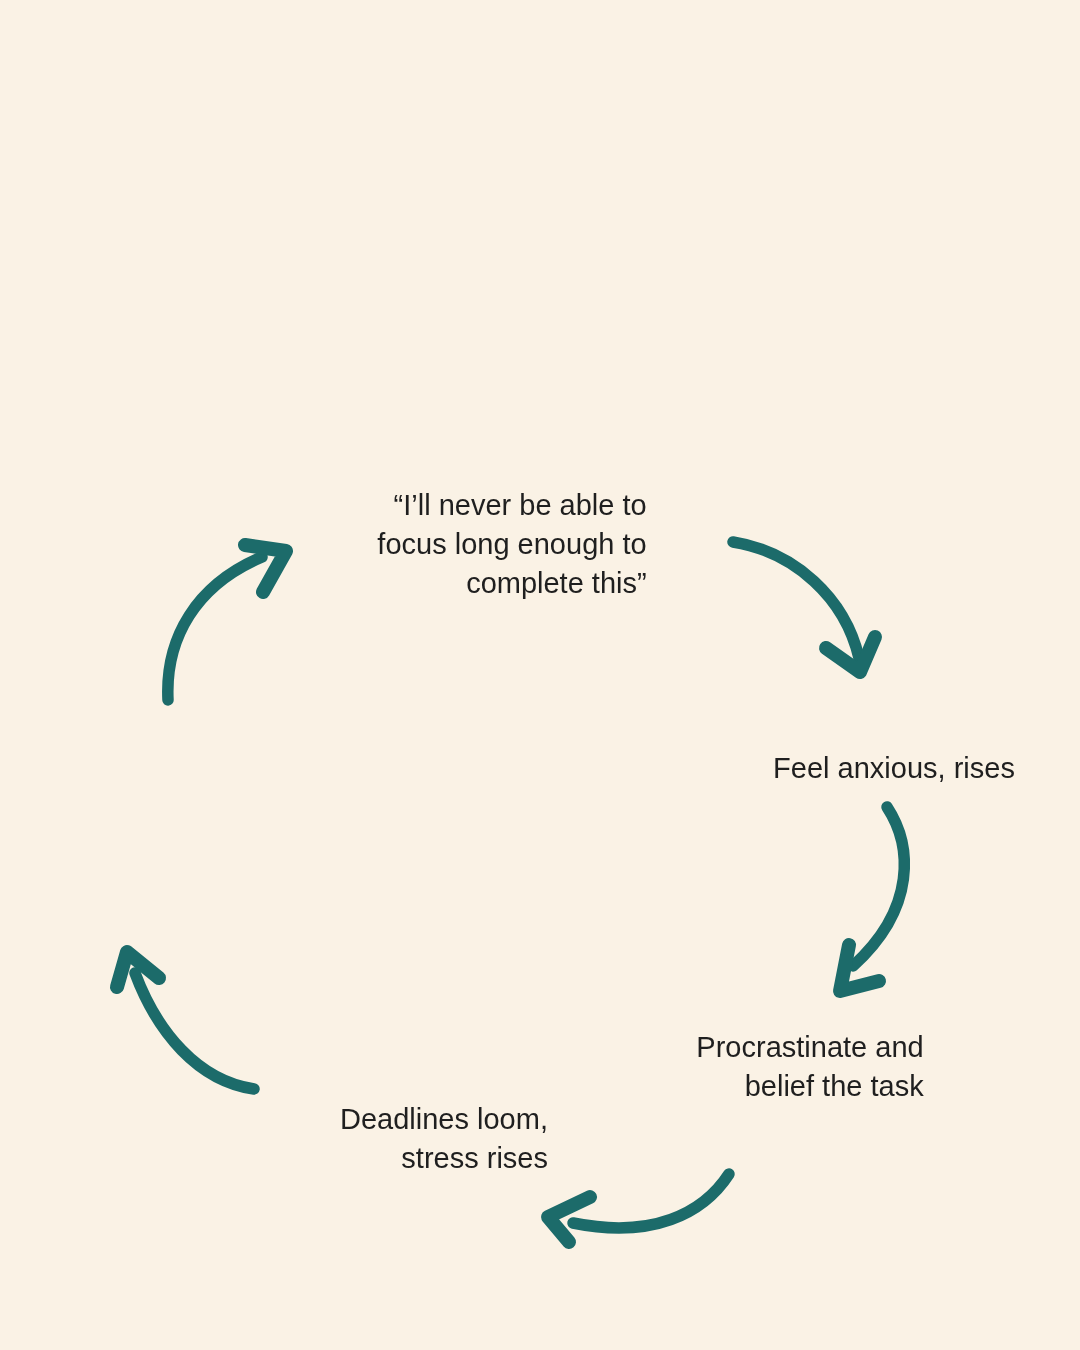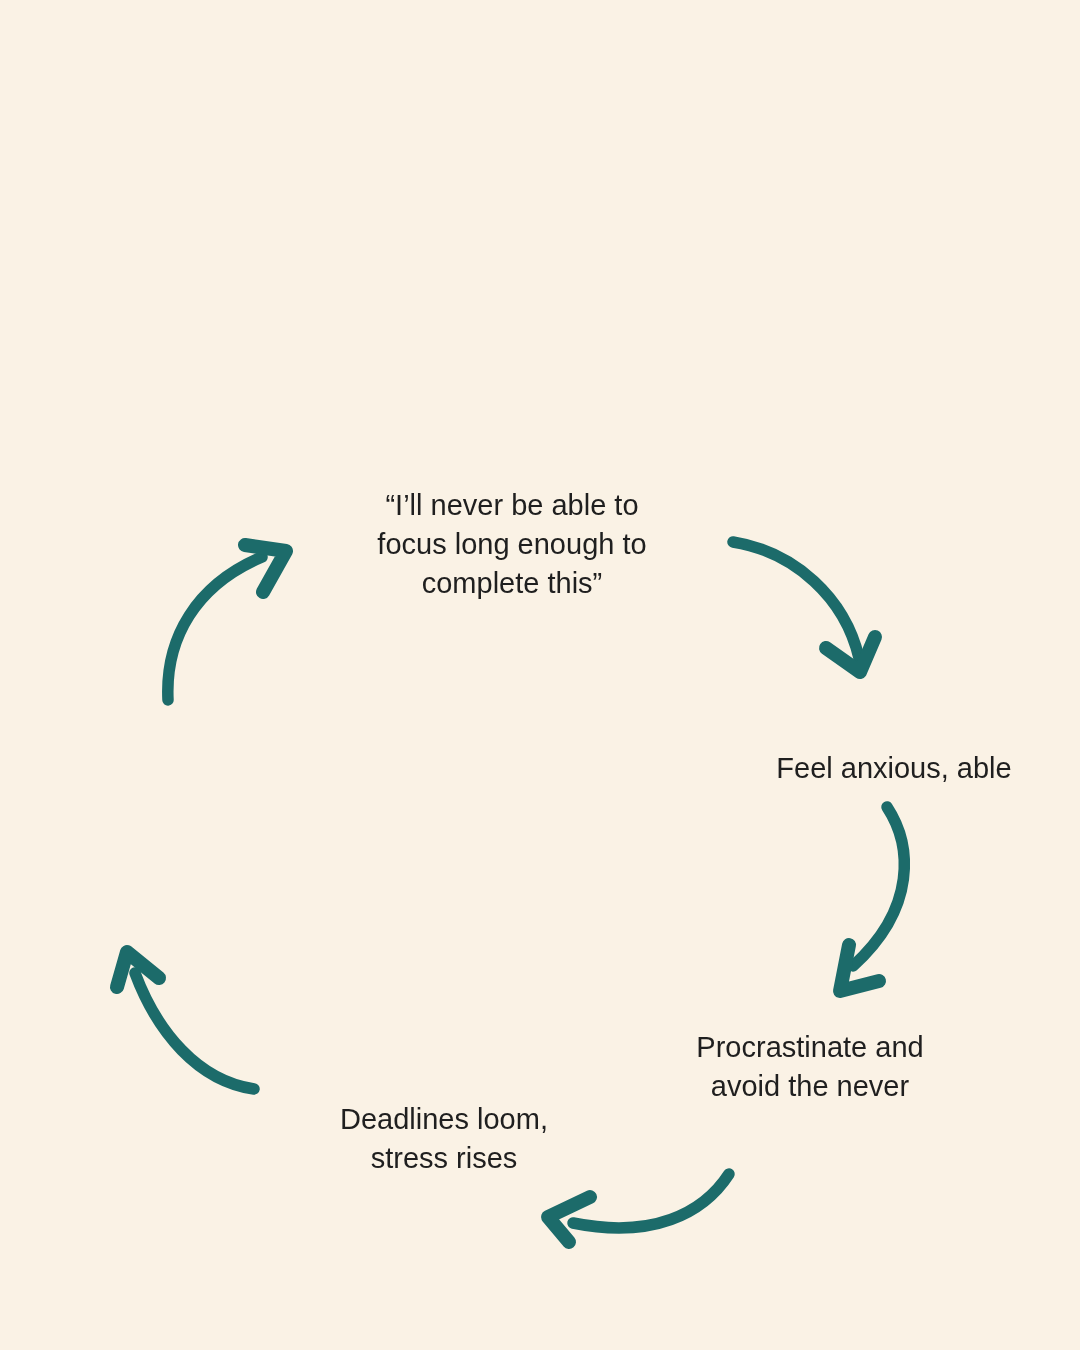--- a/index.html
+++ b/index.html
@@ -30,21 +30,21 @@
     fill: none;
     stroke: var(--arrow-color);
     stroke-linecap: round;
     stroke-linejoin: round;
   }
   .arrows path.shaft { stroke-width: 11.5; }
   .arrows path.head  { stroke-width: 14; }
   .node {
     position: absolute;
     transform: translateX(-50%);
-    text-align: center;
+    text-align: right;
     white-space: pre-line;
     color: var(--text-color);
     font-size: 29px;
     line-height: 39px;
     font-weight: 400;
     width: max-content;
     max-width: 400px;
   }
   .node-thought       { left: 512px; top: 486px; }
   .node-anxious       { left: 894px; top: 749px; }
@@ -77,22 +77,22 @@
     <g>
       <path class="shaft" d="M 168 700 C 165 638 196 585 262 557"></path>
       <path class="head" d="M 245 545 L 286 551 L 263 592"></path>
     </g>
   </svg>
 
   <div class="node node-thought">“I’ll never be able to
 focus long enough to
 complete this”</div>
 
-  <div class="node node-anxious">Feel anxious, able</div>
+  <div class="node node-anxious">Feel anxious, rises</div>
 
   <div class="node node-procrastinate">Procrastinate and
-avoid the never</div>
+belief the task</div>
 
   <div class="node node-deadlines">Deadlines loom,
 stress rises</div>
 
 
 </div>
 
 </body></html>

